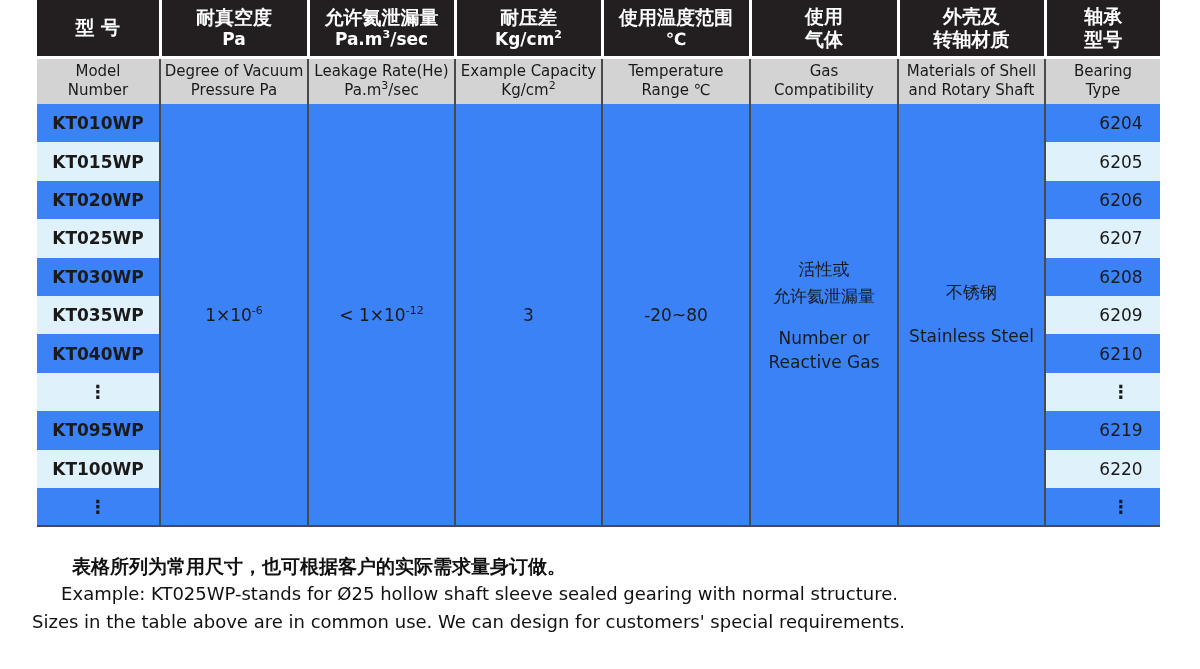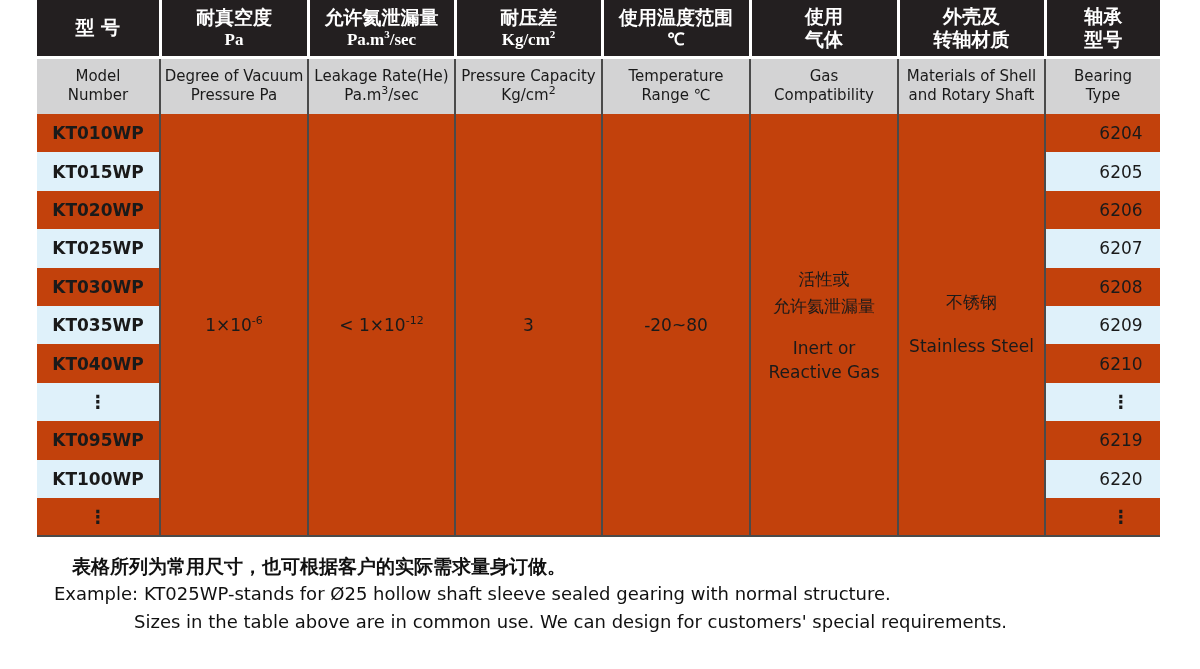--- a/index.html
+++ b/index.html
@@ -24,40 +24,40 @@
     background: #231f20;
     color: #ffffff;
     height: 57px;
     font-weight: bold;
     font-size: 19px;
     line-height: 23px;
     border-right: 3px solid #ffffff;
     border-bottom: 3px solid #ffffff;
   }
   tr.head-cn th:last-child { border-right: none; }
-  tr.head-cn .unit { font-size: 17px; line-height: 21px; font-weight: bold; font-family: Liberation Serif, serif; }
+  tr.head-cn .unit { font-size: 17px; line-height: 21px; font-weight: bold; }
 
   
   tr.head-en th {
     background: #d3d3d4;
     color: #1a1a1a;
-    height: 57px;
+    height: 47px;
     font-weight: normal;
     font-size: 15px;
     line-height: 19px;
     border-right: 2px solid #4a4a4a;
   }
   tr.head-en th:last-child { border-right: none; }
 
   
   tbody tr { height: 38.4px; }
   tbody td {
     font-size: 17px;
     border-right: 2px solid #4a4a4a;
-    background: #c2410c;
+    background: #3b82f6;
   }
   td.c-model { font-weight: bold; }
   td.c-bearing { border-right: none; padding-left: 36px; }
   tbody tr:nth-child(even) td.c-model,
   tbody tr:nth-child(even) td.c-bearing { background: #dff1fa; }
   tbody tr:last-child td { border-bottom: 2px solid #4a4a4a; }
   td.c-merge { border-bottom: 2px solid #4a4a4a; }
   sup { font-size: 11px; line-height: 0; vertical-align: super; }
   td.c-gas div, td.c-mat div { line-height: 27px; }
   td.c-gas .en { line-height: 24px; }
@@ -77,22 +77,22 @@
   .note-cn { font-weight: 600; }
   .note-en { font-size: 18px; }
   .bullet {
     display: inline-block;
     width: 15px; height: 15px;
     background: #ec1c24;
     margin-right: 6px;
     vertical-align: -1px;
   }
   .indent-2 { margin-left: 40px; }
-  .indent-3 { margin-left: 22px; font-weight: normal; }
-  .indent-4 { margin-left: 102px; }
+  .indent-3 { margin-left: 22px; font-weight: normal; text-align: center; }
+  .indent-4 { }
 </style>
 </head>
 <body>
 
 <div class="table-wrap">
   <table class="spec">
     <colgroup>
       <col style="width:123px">
         <col style="width:148px">
         <col style="width:147px">
@@ -144,21 +144,21 @@
           </th>
         <th>
             <div>Degree of Vacuum</div>
             <div>Pressure Pa</div>
           </th>
         <th>
             <div>Leakage Rate(He)</div>
             <div><span>Pa.m</span><sup>3</sup><span>/sec</span></div>
           </th>
         <th>
-            <div>Pressure Capacity</div>
+            <div>Example Capacity</div>
             <div><span>Kg/cm</span><sup>2</sup></div>
           </th>
         <th>
             <div>Temperature</div>
             <div>Range ℃</div>
           </th>
         <th>
             <div>Gas</div>
             <div>Compatibility</div>
           </th>
@@ -176,21 +176,21 @@
       <tr>
         <td class="c-model">KT010WP</td>
         <td class="c-merge" rowspan="11"><span>1×10</span><sup>-6</sup></td>
         <td class="c-merge" rowspan="11"><span>&lt; 1×10</span><sup>-12</sup></td>
         <td class="c-merge" rowspan="11">3</td>
         <td class="c-merge" rowspan="11">-20~80</td>
         <td class="c-merge c-gas" rowspan="11">
           <div>活性或</div>
           <div>允许氦泄漏量</div>
           <div class="vgap"></div>
-          <div class="en">Inert or</div>
+          <div class="en">Number or</div>
           <div class="en">Reactive Gas</div>
         </td>
         <td class="c-merge c-mat" rowspan="11">
           <div>不锈钢</div>
           <div class="vgap-mat"></div>
           <div>Stainless Steel</div>
         </td>
         <td class="c-bearing">6204</td>
       </tr>
       <tr>

